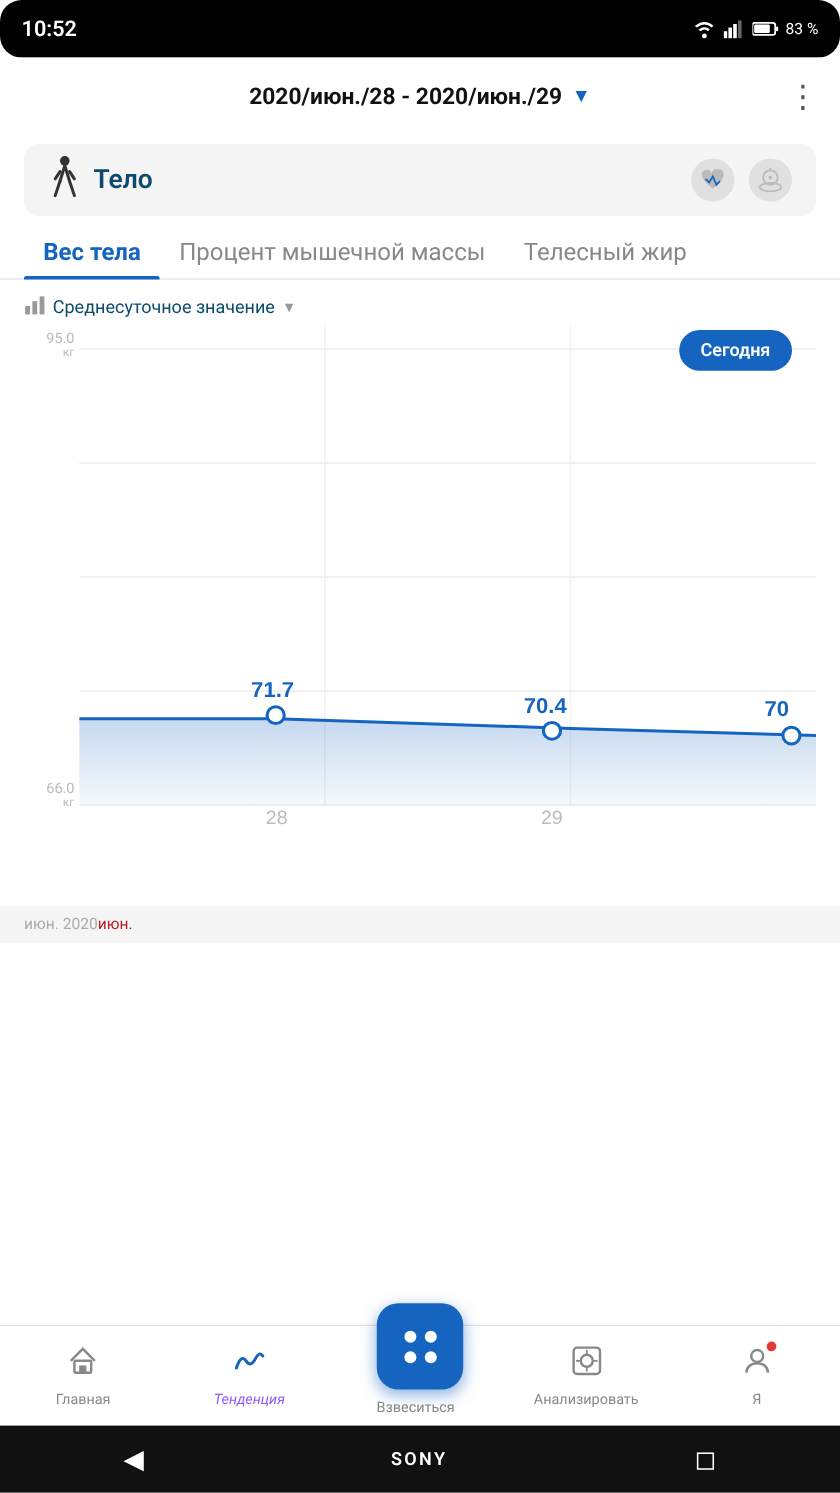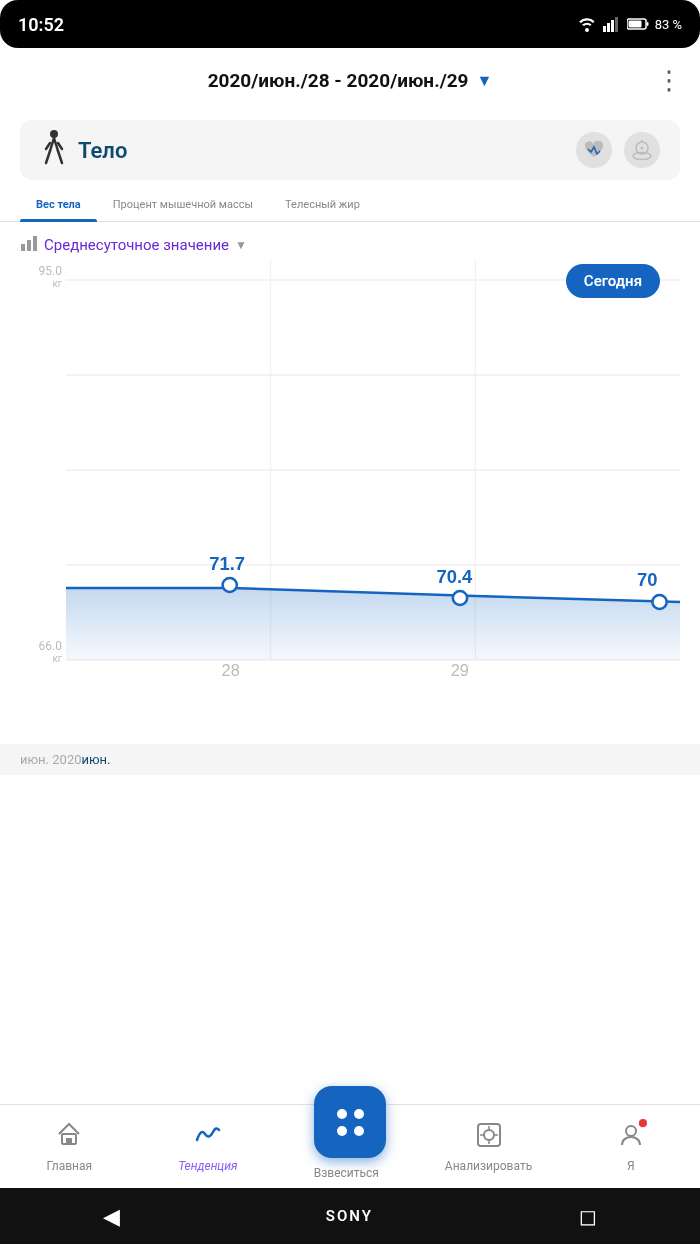--- a/index.html
+++ b/index.html
@@ -108,21 +108,21 @@
 
     
     .tabs {
       display: flex;
       padding: 0 20px;
       border-bottom: 1px solid #e0e0e0;
       margin-top: 6px;
     }
     .tab {
       padding: 10px 16px;
-      font-size: 11px;
+      font-size: 20px;
       color: #888;
       cursor: pointer;
       position: relative;
       white-space: nowrap;
     }
     .tab.active {
       color: #1565c0;
       font-weight: 700;
     }
     .tab.active::after {
@@ -356,21 +356,21 @@
 
 <div class="chart-header">
   <span style="color:#888; font-size:16px;">
     
     <svg width="18" height="18" viewBox="0 0 18 18" fill="#999">
       <rect x="1" y="10" width="4" height="7"></rect>
       <rect x="7" y="6" width="4" height="11"></rect>
       <rect x="13" y="2" width="4" height="15"></rect>
     </svg>
   </span>
-  <span style="font-size:15px; color:#6d28d9;">Среднесуточное значение</span>
+  <span style="font-size:15px; color:#0c4a6e;">Среднесуточное значение</span>
   <span style="color:#999; font-size:12px;">▼</span>
 </div>
 
 <div class="chart-container">
 
   <div class="today-badge" style="position:absolute; top:4px; right:20px; background:#1565c0; color:#fff; border-radius:20px; padding:8px 18px; font-size:15px; font-weight:600; z-index:5;">Сегодня</div>
 
   <div style="position:absolute; left:0; top:4px; width:46px; display:flex; flex-direction:column; justify-content:space-between; height:400px;">
     <div style="font-size:12px; color:#bbb; text-align:right; padding-right:4px;">
       <div>95.0</div>
@@ -415,21 +415,21 @@
     <text x="558" y="326" fill="#1565c0" font-size="18" font-weight="600" font-family="Arial">70</text>
 
     <text x="152" y="416" fill="#bbb" font-size="16" font-family="Arial">28</text>
     <text x="376" y="416" fill="#bbb" font-size="16" font-family="Arial">29</text>
   </svg>
 
 </div>
 
 <div class="month-band">
   <span style="font-size:13px; color:#aaa;">июн. 2020</span>
-  <span style="font-size:13px; color:#0c4a6e;">июн.</span>
+  <span style="font-size:13px; color:#b91c1c;">июн.</span>
 </div>
 
 <div class="bottom-nav">
 
   <div class="nav-item">
     <span class="nav-icon" style="font-size:28px;">
       <svg width="28" height="28" viewBox="0 0 28 28" fill="none">
         <path d="M4 14L14 4l10 10" stroke="#888" stroke-width="2" fill="none"></path>
         <rect x="7" y="14" width="14" height="10" rx="1" stroke="#888" stroke-width="2" fill="none"></rect>
         <rect x="11" y="18" width="6" height="6" rx="0.5" fill="#888"></rect>

